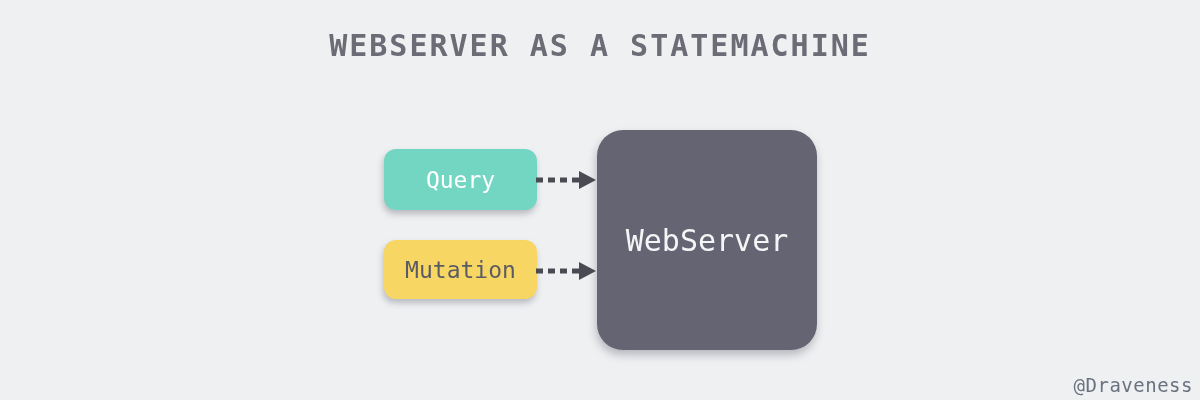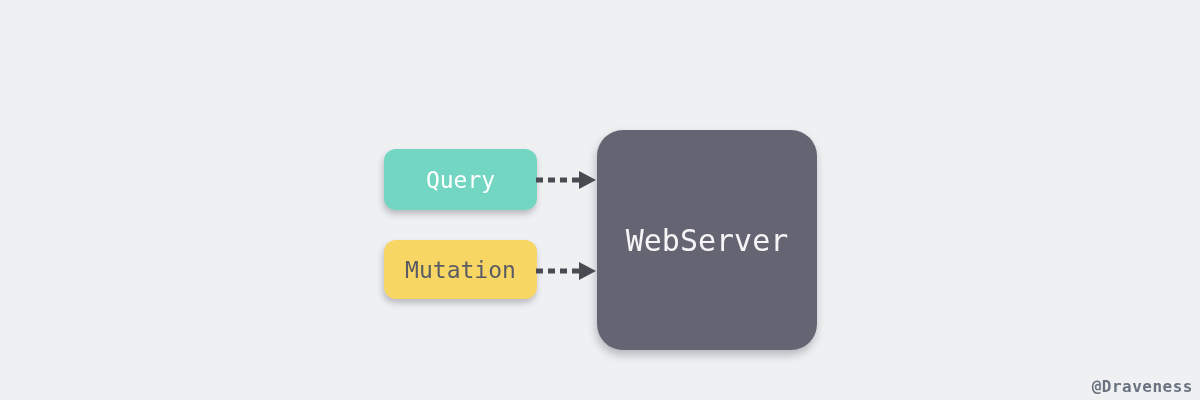--- a/index.html
+++ b/index.html
@@ -69,30 +69,31 @@
     top: 169px;
   }
   .edge-mutation {
     left: 535px;
     top: 260px;
   }
   .watermark {
     position: absolute;
     right: 7px;
     bottom: 4px;
-    font-size: 16px;
-    font-weight: bold;
+    font-size: 19px;
+    font-weight: normal;
     letter-spacing: 0.5px;
   }
 </style>
 </head>
 <body>
 
 <div class="canvas" style="background-color: rgb(239, 240, 242);">
 
+  <div class="diagram-title" style="color: rgb(107, 108, 117);">WEBSERVER AS A STATEMACHINE</div>
 
   <div class="node node-mutation" style="background-color: rgb(248, 214, 100);">
     <span style="color: rgb(91, 91, 100);">Mutation</span>
   </div>
 
   <div class="node node-query" style="background-color: rgb(114, 214, 195);">
     <span style="color: rgb(255, 255, 255);">Query</span>
   </div>
 
   <div class="node node-webserver" style="background-color: rgb(101, 100, 114);">

